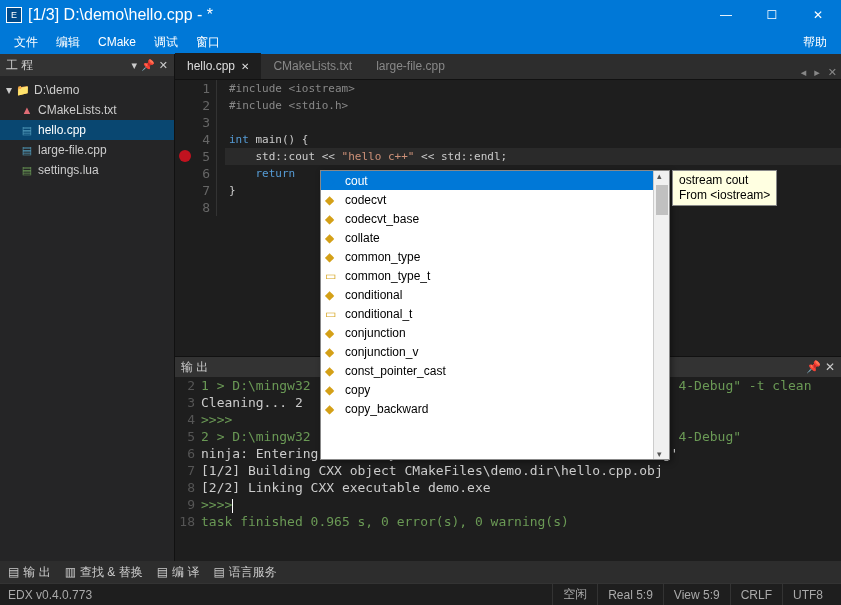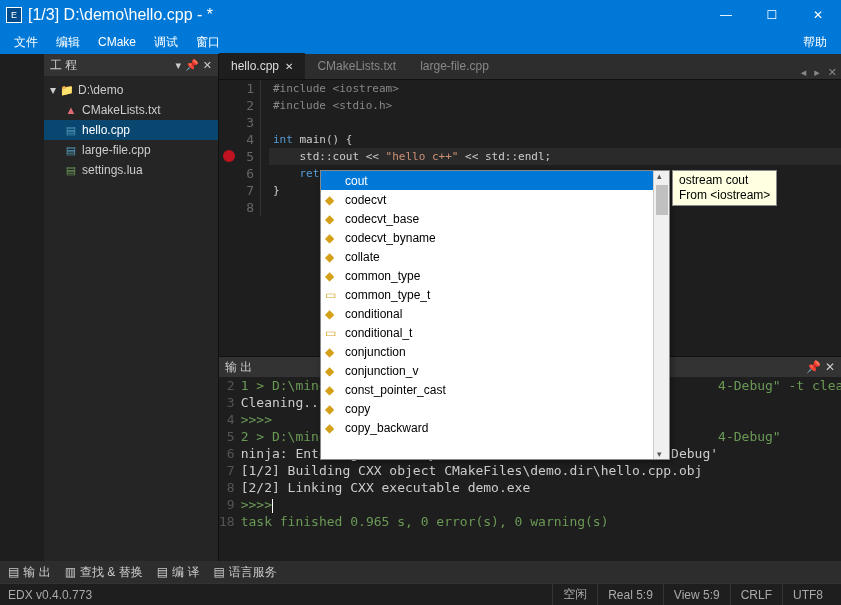--- a/index.html
+++ b/index.html
@@ -30,21 +30,21 @@
   height: 24px;
   background: #0078d7;
   color: #fff;
   display: flex;
   align-items: center;
   padding: 0 6px;
   gap: 2px;
 }
 .menuitem { padding: 2px 8px; }
 .menusp { flex:1; }
-.main { flex:1; display:flex; min-height:0;margin-left:44px; }
+.main { flex:1; display:flex; min-height:0; }
 .sidebar {
   width: 175px;
   background: #252526;
   border-right: 1px solid #111;
   display:flex; flex-direction:column;
 }
 .side-head {
   height: 22px; background: #333; color:#ccc;
   display:flex; align-items:center; padding:0 6px;
   font-size:12px; gap:4px;
@@ -272,24 +272,20 @@
       <div class="ac-item">
         <span class="ac-ico diamond"></span>
         <span>codecvt</span>
       </div>
       <div class="ac-item">
         <span class="ac-ico diamond"></span>
         <span>codecvt_base</span>
       </div>
       <div class="ac-item">
         <span class="ac-ico diamond"></span>
-        <span>codecvt_byname</span>
-      </div>
-      <div class="ac-item">
-        <span class="ac-ico diamond"></span>
         <span>collate</span>
       </div>
       <div class="ac-item">
         <span class="ac-ico diamond"></span>
         <span>common_type</span>
       </div>
       <div class="ac-item">
         <span class="ac-ico box"></span>
         <span>common_type_t</span>
       </div>

